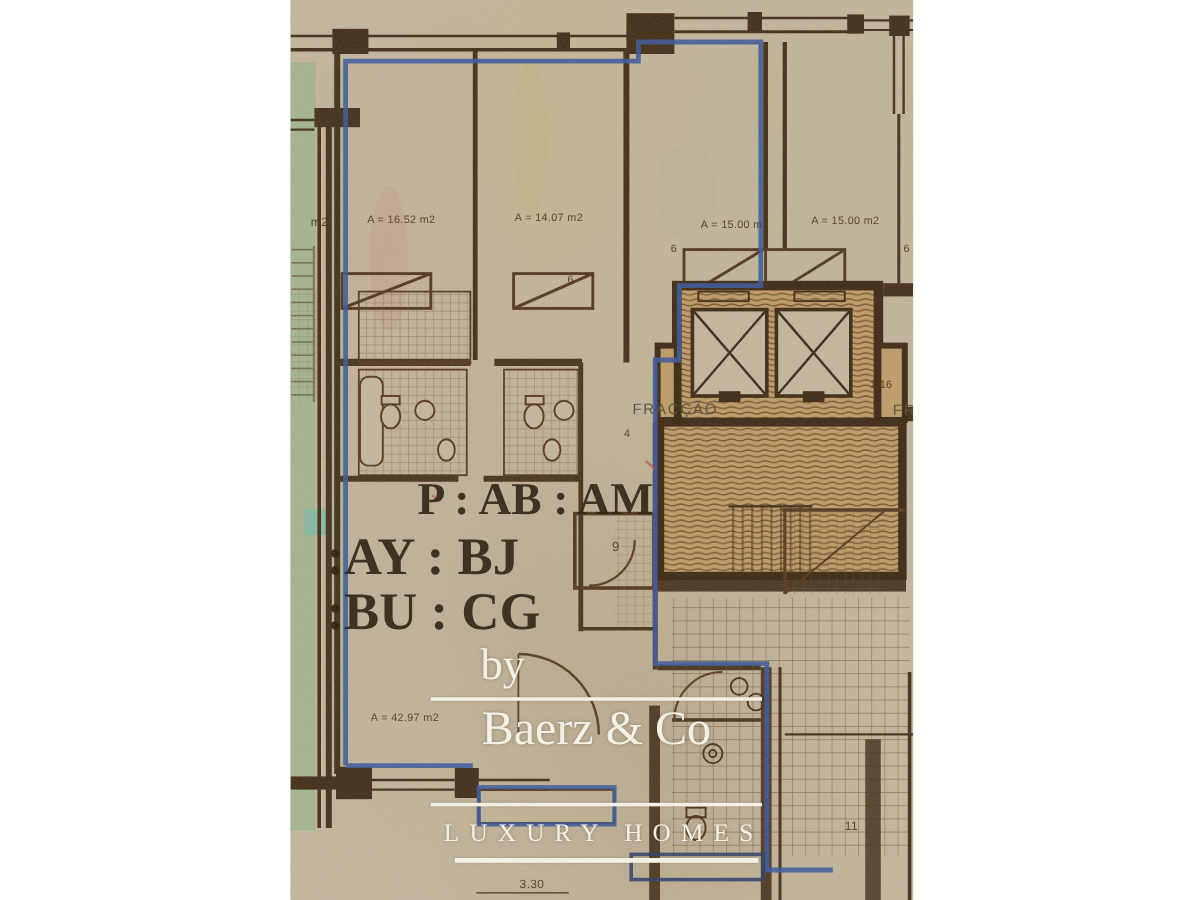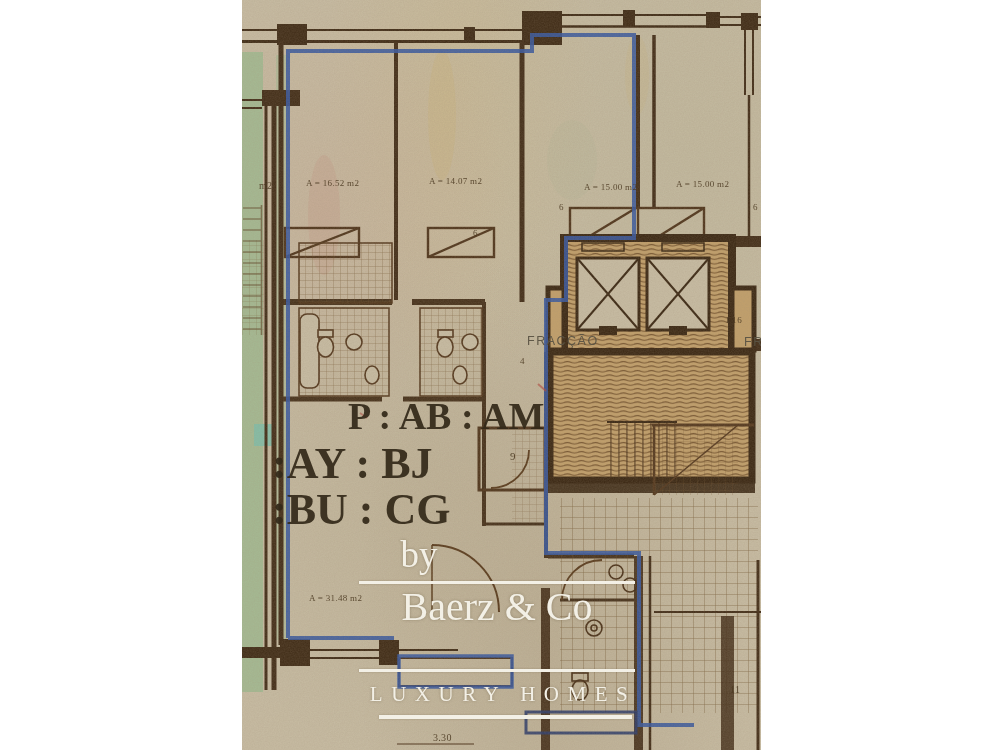--- a/index.html
+++ b/index.html
@@ -7,21 +7,21 @@
          font-family:"Liberation Sans",sans-serif;}
   .photo{position:absolute;left:242px;top:0;width:519px;height:750px;overflow:hidden;
     background:
       radial-gradient(ellipse at 16% 28%, rgba(196,125,110,.10), transparent 30%),
       radial-gradient(ellipse at 42% 12%, rgba(206,170,85,.13), transparent 32%),
       radial-gradient(ellipse at 85% 20%, rgba(150,160,120,.10), transparent 38%),
       radial-gradient(ellipse at 60% 85%, rgba(115,90,55,.12), transparent 45%),
       radial-gradient(ellipse at 30% 65%, rgba(120,100,60,.08), transparent 40%),
       #c8bda4;}
   .photo svg{position:absolute;left:0;top:0;filter:blur(.3px);}
-  .plabel{position:absolute;font-family:Liberation Serif, serif;font-size:9px;
+  .plabel{position:absolute;font-family:Liberation Sans, sans-serif;font-size:9px;
           color:#4c3a22;letter-spacing:.3px;opacity:.88;white-space:nowrap;padding-left:15px;}
   .flabel{position:absolute;font-family:"Liberation Sans",sans-serif;font-size:12.5px;
           color:#5b5444;letter-spacing:1.5px;opacity:.95;white-space:nowrap;}
   .code{position:absolute;font-family:"Liberation Serif",serif;font-weight:700;
         color:#332919;white-space:nowrap;opacity:.92;}
   .logo-el{position:absolute;color:#f3f0e6;font-family:"Liberation Serif",serif;
            text-align:center;white-space:nowrap;text-shadow:0 0 3px rgba(70,55,30,.35);}
   .logo-line{position:absolute;background:#f3f0e6;box-shadow:0 0 2px rgba(70,55,30,.3);}
 </style>
 </head>
@@ -247,31 +247,31 @@
       <line x1="118" y1="413" x2="125" y2="418" stroke="#b0423a" stroke-width="2" opacity="0.5"></line>
 
       <rect width="519" height="750" filter="url(#grain)" opacity="0.5"></rect>
     </svg>
 
     <span class="plabel" style="left:2px;top:180px;font-size:10px;">m2</span>
     <span class="plabel" style="left:49px;top:178px;">A = 16.52 m2</span>
     <span class="plabel" style="left:172px;top:176px;">A = 14.07 m2</span>
     <span class="plabel" style="left:327px;top:182px;">A = 15.00 m2</span>
     <span class="plabel" style="left:419px;top:179px;">A = 15.00 m2</span>
-    <span class="plabel" style="left:52px;top:593px;">A = 31.48 m2</span>
+    <span class="plabel" style="left:52px;top:593px;">A = 42.97 m2</span>
     <span class="flabel" style="left:241px;top:334px;padding-left:44px;">FRACÇÃO</span>
     <span class="flabel" style="left:502px;top:335px;">FR</span>
     <span class="plabel" style="left:468px;top:315px;">1.16</span>
     <span class="plabel" style="left:176px;top:732px;font-size:10px;text-align:right;">3.30</span>
     <span class="plabel" style="left:216px;top:228px;">6</span>
     <span class="plabel" style="left:302px;top:202px;">6</span>
     <span class="plabel" style="left:496px;top:202px;">6</span>
     <span class="plabel" style="left:253px;top:450px;font-size:11px;">9</span>
     <span class="plabel" style="left:263px;top:356px;">4</span>
-    <span class="plabel" style="left:473px;top:684px;font-size:10px;">11</span>
+    <span class="plabel" style="left:447px;top:684px;font-size:10px;">11</span>
 
     <span class="code" style="left:106px;top:394px;font-size:38px;">P : AB : AM</span>
     <span class="code" style="left:30px;top:484px;font-size:44px;">:BU : CG</span>
     <span class="code" style="left:30px;top:438px;font-size:44px;">:AY : BJ</span>
 
     <div>
       <span class="logo-el" style="left:137px;top:533px;width:80px;font-size:37px;">by</span>
       <div class="logo-line" style="left:117px;top:581px;width:276px;height:3px;"></div>
       <span class="logo-el" style="left:110px;top:585px;width:290px;font-size:40px;line-height:1.1;">Baerz &amp; Co</span>
       <div class="logo-line" style="left:117px;top:669px;width:276px;height:3px;"></div>

